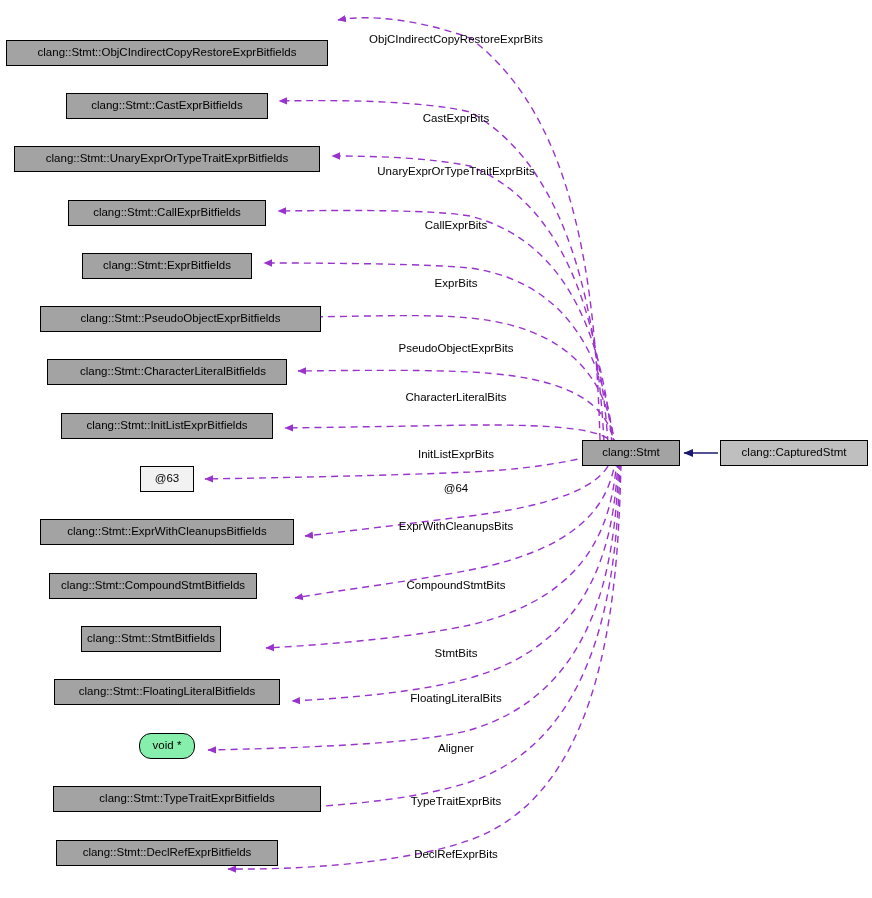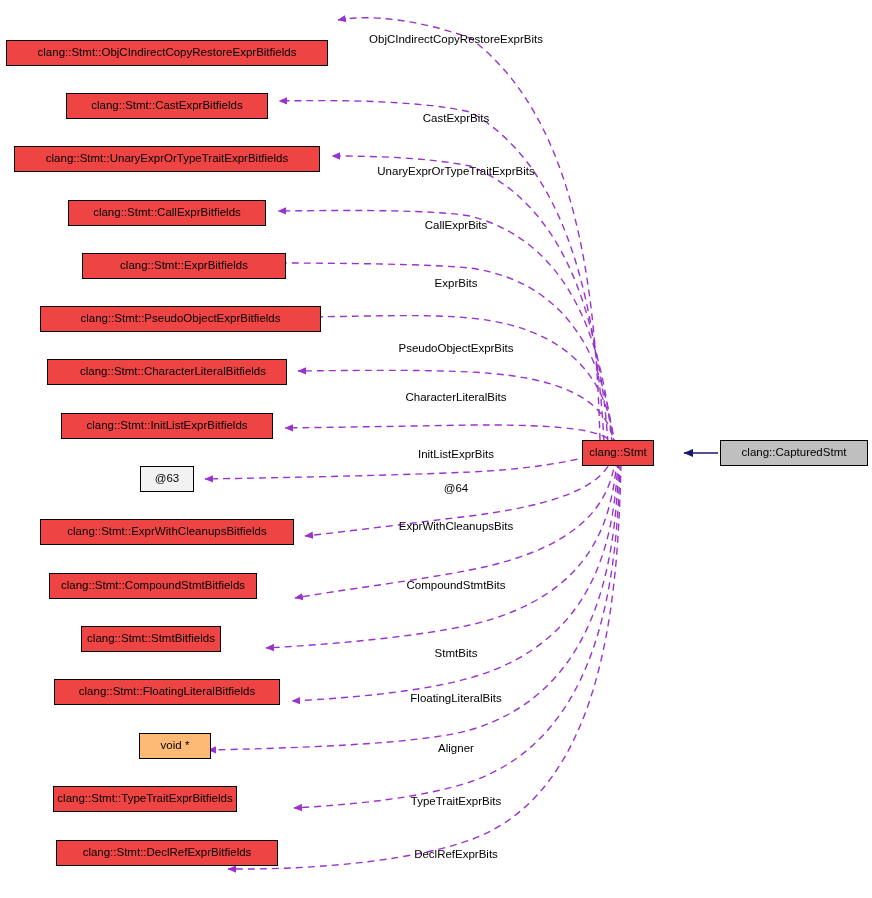--- a/index.html
+++ b/index.html
@@ -20,21 +20,21 @@
     left: 0;
     top: 0;
     width: 872px;
     height: 898px;
     pointer-events: none;
   }
   .node {
     position: absolute;
     box-sizing: border-box;
     border: 1px solid #000000;
-    background: #ef4444;
+    background: #a3a3a3;
     color: #000000;
     font-size: 11.5px;
     line-height: 1;
     display: flex;
     align-items: center;
     justify-content: center;
     white-space: nowrap;
     padding: 0 7px;
     height: 26px;
   }
@@ -94,21 +94,21 @@
   </div>
   <div class="node" style="left:66px; top:93px; width:202px;">
     <span>clang::Stmt::CastExprBitfields</span>
   </div>
   <div class="node" style="left:14px; top:146px; width:306px;">
     <span>clang::Stmt::UnaryExprOrTypeTraitExprBitfields</span>
   </div>
   <div class="node" style="left:68px; top:200px; width:198px;">
     <span>clang::Stmt::CallExprBitfields</span>
   </div>
-  <div class="node" style="left:82px; top:253px; width:204px;">
+  <div class="node" style="left:82px; top:253px; width:170px;">
     <span>clang::Stmt::ExprBitfields</span>
   </div>
   <div class="node" style="left:40px; top:306px; width:281px;">
     <span>clang::Stmt::PseudoObjectExprBitfields</span>
   </div>
   <div class="node" style="left:47px; top:359px; width:240px;padding-left:19px;">
     <span>clang::Stmt::CharacterLiteralBitfields</span>
   </div>
   <div class="node" style="left:61px; top:413px; width:212px;">
     <span>clang::Stmt::InitListExprBitfields</span>
@@ -121,30 +121,30 @@
   </div>
   <div class="node" style="left:49px; top:573px; width:208px;">
     <span>clang::Stmt::CompoundStmtBitfields</span>
   </div>
   <div class="node" style="left:81px; top:626px; width:140px;">
     <span>clang::Stmt::StmtBitfields</span>
   </div>
   <div class="node" style="left:54px; top:679px; width:226px;">
     <span>clang::Stmt::FloatingLiteralBitfields</span>
   </div>
-  <div class="node" style="left:139px; top:733px; width:72px; background:#fdba74;">
+  <div class="node" style="left:139px; top:733px; width:56px; background:#86efac;border-radius:12px;">
     <span>void *</span>
   </div>
-  <div class="node" style="left:53px; top:786px; width:184px;">
+  <div class="node" style="left:53px; top:786px; width:268px;">
     <span>clang::Stmt::TypeTraitExprBitfields</span>
   </div>
   <div class="node" style="left:56px; top:840px; width:222px;">
     <span>clang::Stmt::DeclRefExprBitfields</span>
   </div>
-  <div class="node" style="left:582px; top:440px; width:72px;">
+  <div class="node" style="left:582px; top:440px; width:98px;">
     <span>clang::Stmt</span>
   </div>
   <div class="node highlight" style="left:720px; top:440px; width:148px;">
     <span>clang::CapturedStmt</span>
   </div>
 
   <div class="edge-label" style="left:456px; top:6px;">
     <span>ObjCIndirectCopyRestoreExprBits</span>
   </div>
   <div class="edge-label" style="left:456px; top:85px;">

